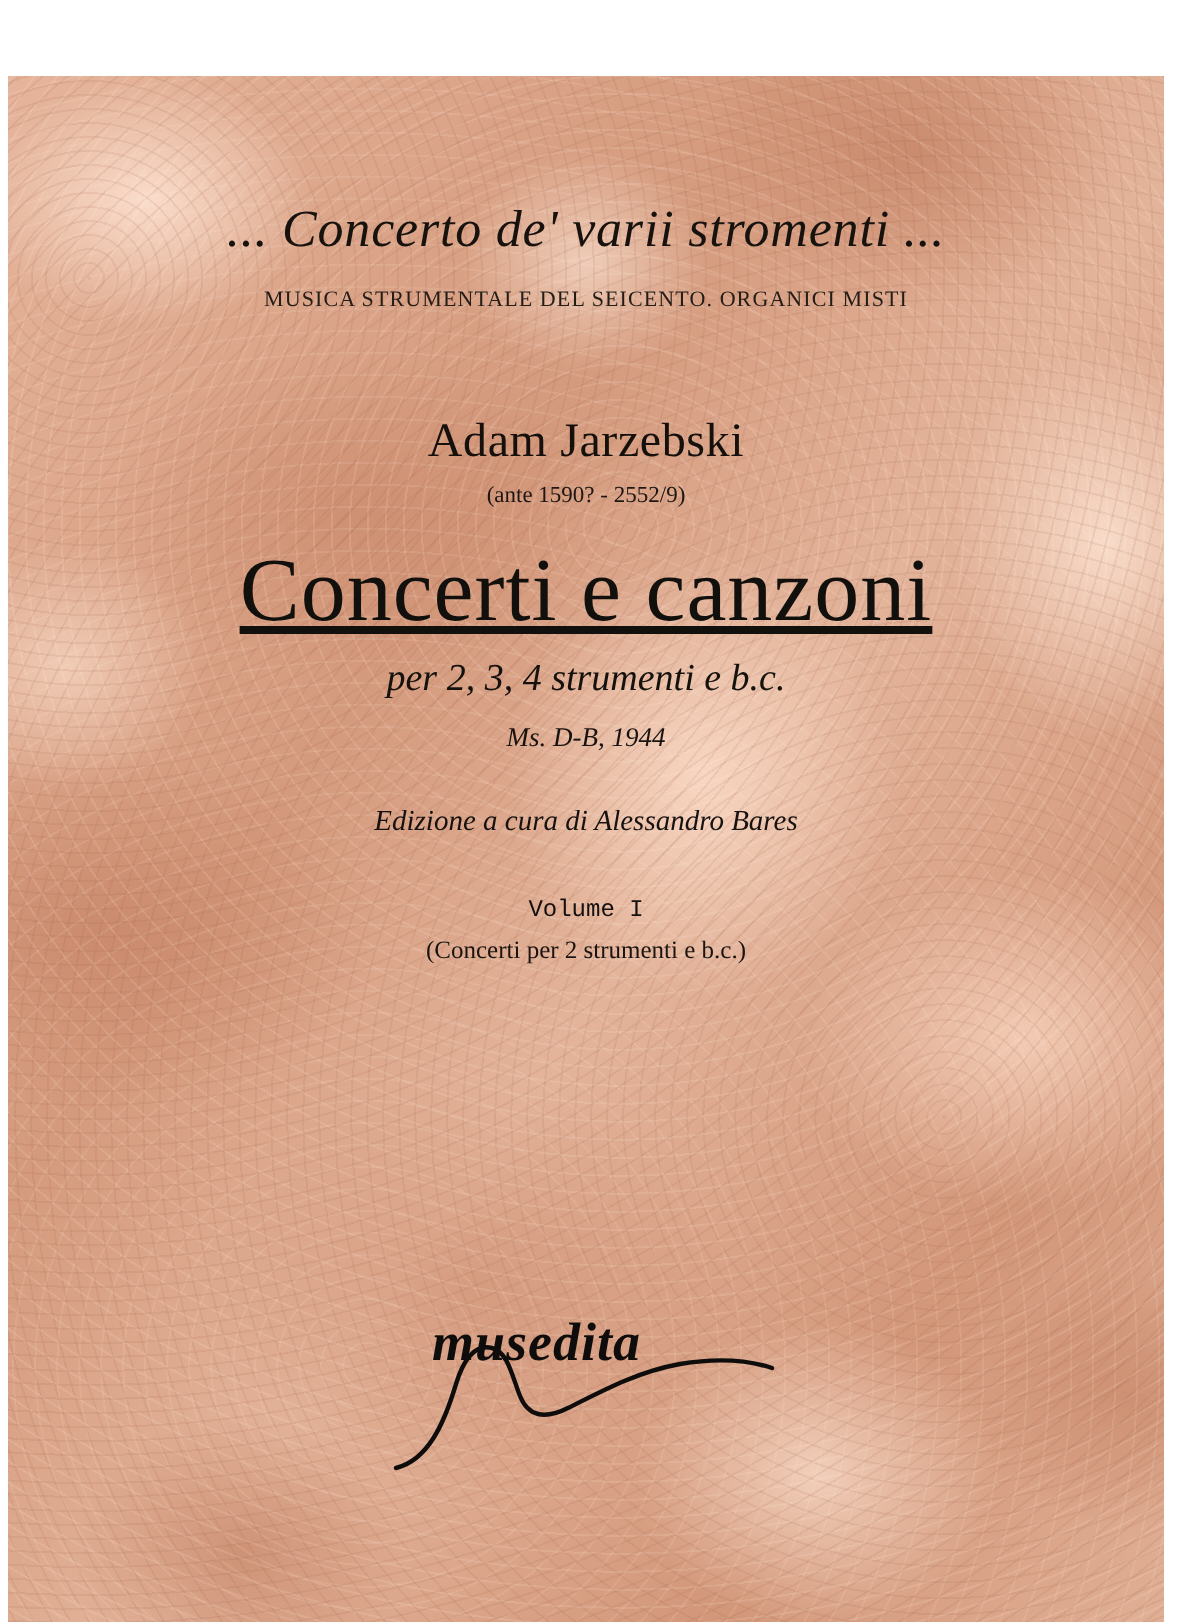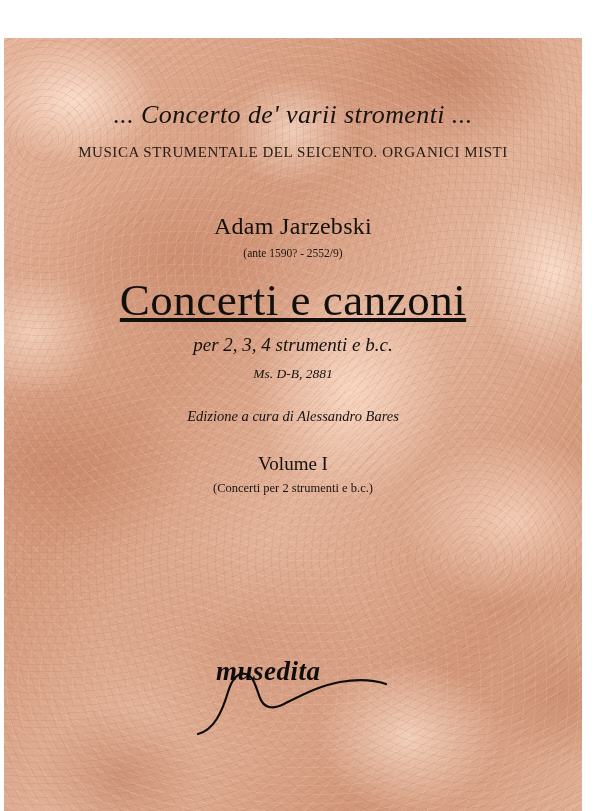--- a/index.html
+++ b/index.html
@@ -77,21 +77,21 @@
     margin-top: 62px;
     font-family: "Liberation Serif", serif;
     font-style: italic;
     font-size: 26px;
     letter-spacing: 0.4px;
     color: #17120e;
   }
   .series-sub {
     margin-top: 14px;
     font-family: "Liberation Serif", serif;
-    font-size: 15px;
+    font-size: 11px;
     letter-spacing: 0.55px;
     color: #241c16;
   }
 
   .composer {
     margin-top: 52px;
     font-family: Liberation Serif, serif;
     font-size: 24px;
     letter-spacing: 0.3px;
     color: #15100c;
@@ -130,22 +130,22 @@
   .editor {
     margin-top: 26px;
     font-family: "Liberation Serif", serif;
     font-style: italic;
     font-size: 14.5px;
     color: #171210;
   }
 
   .volume {
     margin-top: 28px;
-    font-family: Liberation Serif, serif;
-    font-size: 19px;
+    font-family: Liberation Mono, monospace;
+    font-size: 12px;
     color: #141010;
   }
   .volume-note {
     margin-top: 6px;
     font-family: "Liberation Serif", serif;
     font-size: 12.5px;
     color: #1a1410;
   }
 
   
@@ -183,21 +183,21 @@
       <div class="series-sub">MUSICA STRUMENTALE DEL SEICENTO. ORGANICI MISTI</div>
 
       <div class="composer">Adam Jarzebski</div>
 
       <div class="composer-dates">(ante 1590? - 2552/9)</div>
 
       <div class="work-title">Concerti e canzoni</div>
 
       <div class="work-sub">per 2, 3, 4 strumenti e b.c.</div>
 
-      <div class="source">Ms. D-B, 2881</div>
+      <div class="source">Ms. D-B, 1944</div>
 
       <div class="editor">Edizione a cura di Alessandro Bares</div>
 
       <div class="volume">Volume I</div>
 
       <div class="volume-note">(Concerti per 2 strumenti e b.c.)</div>
     </div>
 
     <div class="logo-wrap">
       <svg width="210" height="95" viewBox="0 0 210 95" aria-hidden="true">

